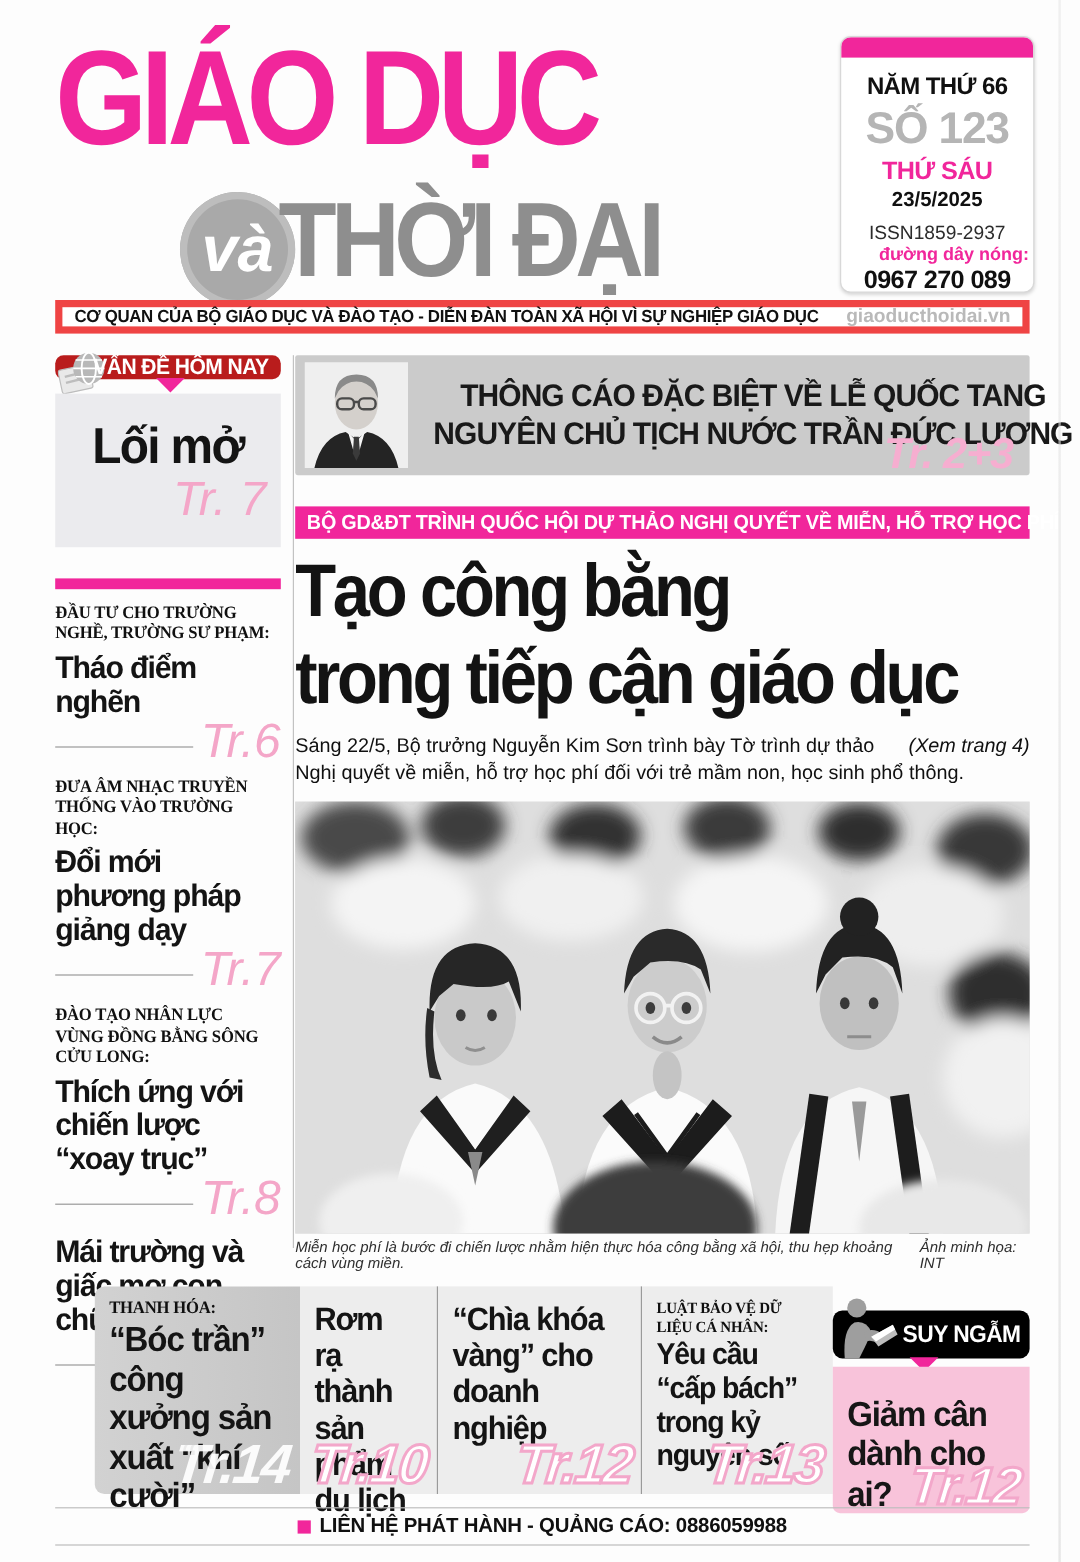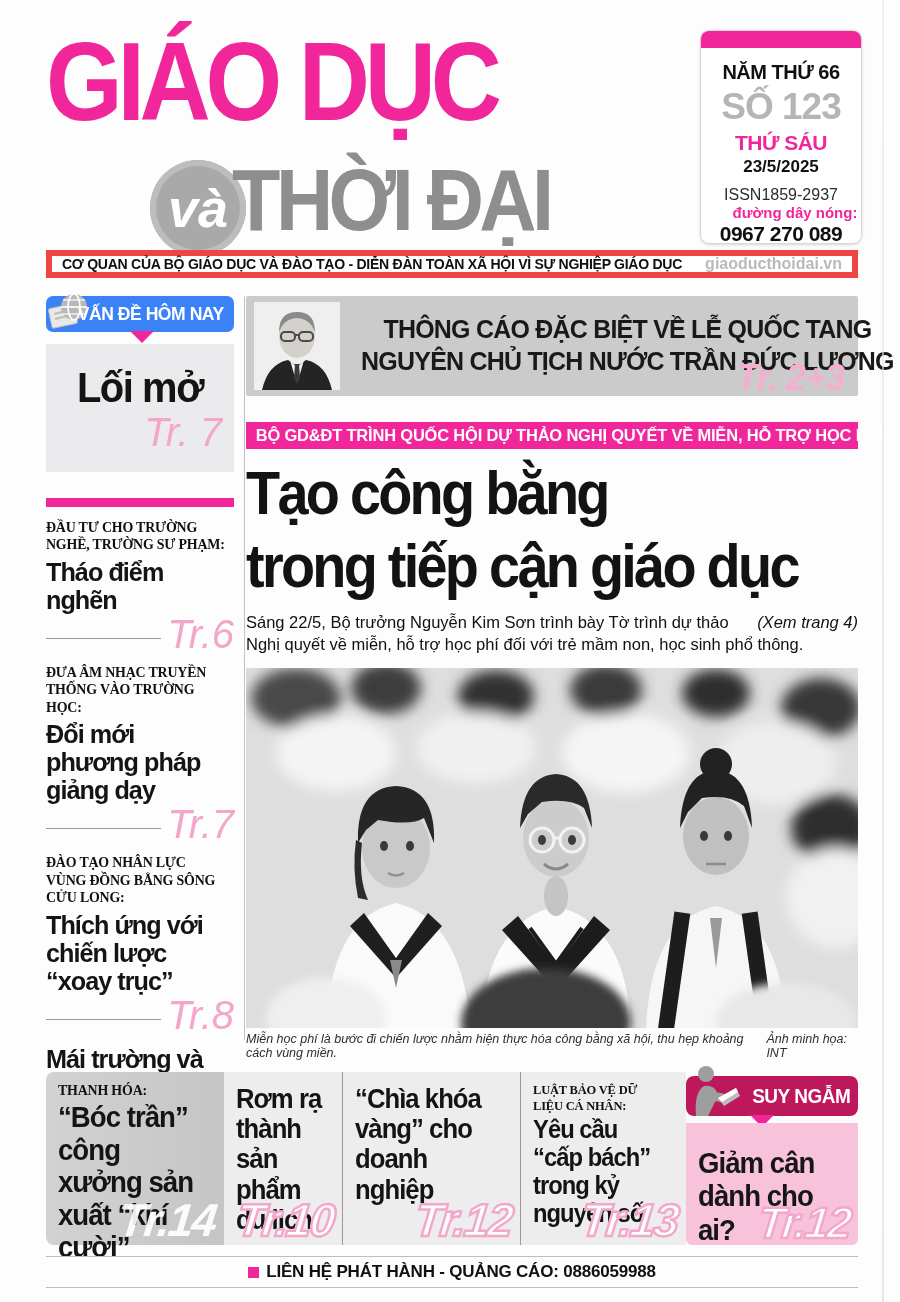--- a/index.html
+++ b/index.html
@@ -37,21 +37,21 @@
   .tagline{position:absolute;left:46px;top:250px;width:812px;height:28px;border:6px solid #ef4444;
        box-sizing:border-box;display:flex;align-items:center;justify-content:space-between;
        padding:0 10px;background:#fff;}
   .tagline .t{font-size:14.5px;font-weight:700;letter-spacing:-.3px;color:#101010;
        transform:scaleX(.97);transform-origin:left center;white-space:nowrap;}
   .tagline .w{font-size:16px;font-weight:700;color:#b9b9b9;}
 
   
   .sidebar{position:absolute;left:46px;top:296px;width:188px;height:744px;border-right:1px solid #c2c2c2;
        padding-right:10px;box-sizing:content-box;}
-  .sb-head{position:relative;background:#3b82f6;border-radius:7px;height:36px;display:flex;
+  .sb-head{position:relative;background:#b91c1c;border-radius:7px;height:20px;display:flex;
        align-items:center;justify-content:flex-end;padding-right:10px;}
   .sb-head .lbl{color:#fff;font-weight:800;font-size:18.5px;letter-spacing:-.5px;
        transform:scaleX(.95);transform-origin:right center;white-space:nowrap;}
   .sb-head .tail{position:absolute;left:84px;bottom:-11px;width:0;height:0;
        border-left:12px solid transparent;border-right:12px solid transparent;border-top:12px solid #f1269b;}
   .sb-icon{position:absolute;left:2px;top:-6px;}
   .sb-feature{margin-top:12px;background:#ebebee;height:112px;position:relative;padding:8px 10px;}
   .sb-feature .ft{font-size:42px;font-weight:800;letter-spacing:-1.5px;color:#141414;
        text-align:center;margin-top:12px;transform:scaleX(.95);}
   .sb-feature .fp{position:absolute;right:12px;bottom:20px;font-style:italic;font-size:40px;
@@ -88,27 +88,27 @@
        font-size:12.5px;color:#2e2e2e;}
 
   
   .bottom{position:absolute;left:46px;top:1072px;width:812px;height:173px;display:flex;}
   .bt{box-sizing:border-box;position:relative;padding:10px 12px;}
   .bt .title{font-size:27px;font-weight:800;letter-spacing:-1px;line-height:1.12;color:#141414;
        transform:scaleX(.95);transform-origin:left top;margin-top:2px;}
   .bt .pg{position:absolute;right:8px;bottom:2px;font-style:italic;font-weight:900;font-size:46px;
        letter-spacing:-2px;line-height:1;color:#fff;-webkit-text-stroke:2.5px #f3a7ca;
        transform:skewX(-6deg);}
-  .bt1{width:178px;background:linear-gradient(90deg,#d2d2d2,#c5c5c5);border-radius:8px 0 0 8px;}
+  .bt1{width:178px;background:linear-gradient(90deg,#d2d2d2,#c5c5c5);border-radius:8px 0 0 8px;margin-left:33px;}
   .bt1 .pg{-webkit-text-stroke:0;color:rgba(255,255,255,.92);}
   .bt2{width:118px;background:#ededed;}
   .bt3{width:178px;background:#ededed;border-left:1.5px solid #9a9a9a;}
   .bt4{width:166px;background:#ededed;border-left:1.5px solid #9a9a9a;}
   .bt5{width:172px;padding:0;}
-  .sn-head{position:relative;background:#be185d;border-radius:8px;height:40px;margin-top:4px;
+  .sn-head{position:relative;background:#000000;border-radius:8px;height:40px;margin-top:20px;
        display:flex;align-items:center;justify-content:flex-end;padding-right:8px;}
   .sn-head .lbl{color:#fff;font-weight:800;font-size:20px;letter-spacing:-.5px;
        transform:scaleX(.95);transform-origin:right center;white-space:nowrap;}
   .sn-head .tail{position:absolute;left:64px;bottom:-11px;width:0;height:0;
        border-left:12px solid transparent;border-right:12px solid transparent;border-top:12px solid #f1269b;}
   .sn-icon{position:absolute;left:2px;top:-12px;}
   .sn-body{position:relative;background:#f8c3da;border-radius:0 0 6px 6px;height:122px;margin-top:7px;
        padding:10px 12px;box-sizing:border-box;}
   .sn-body .title{font-size:29px;font-weight:800;letter-spacing:-1px;line-height:1.15;color:#161616;
        margin-top:14px;transform:scaleX(.95);transform-origin:left top;}

